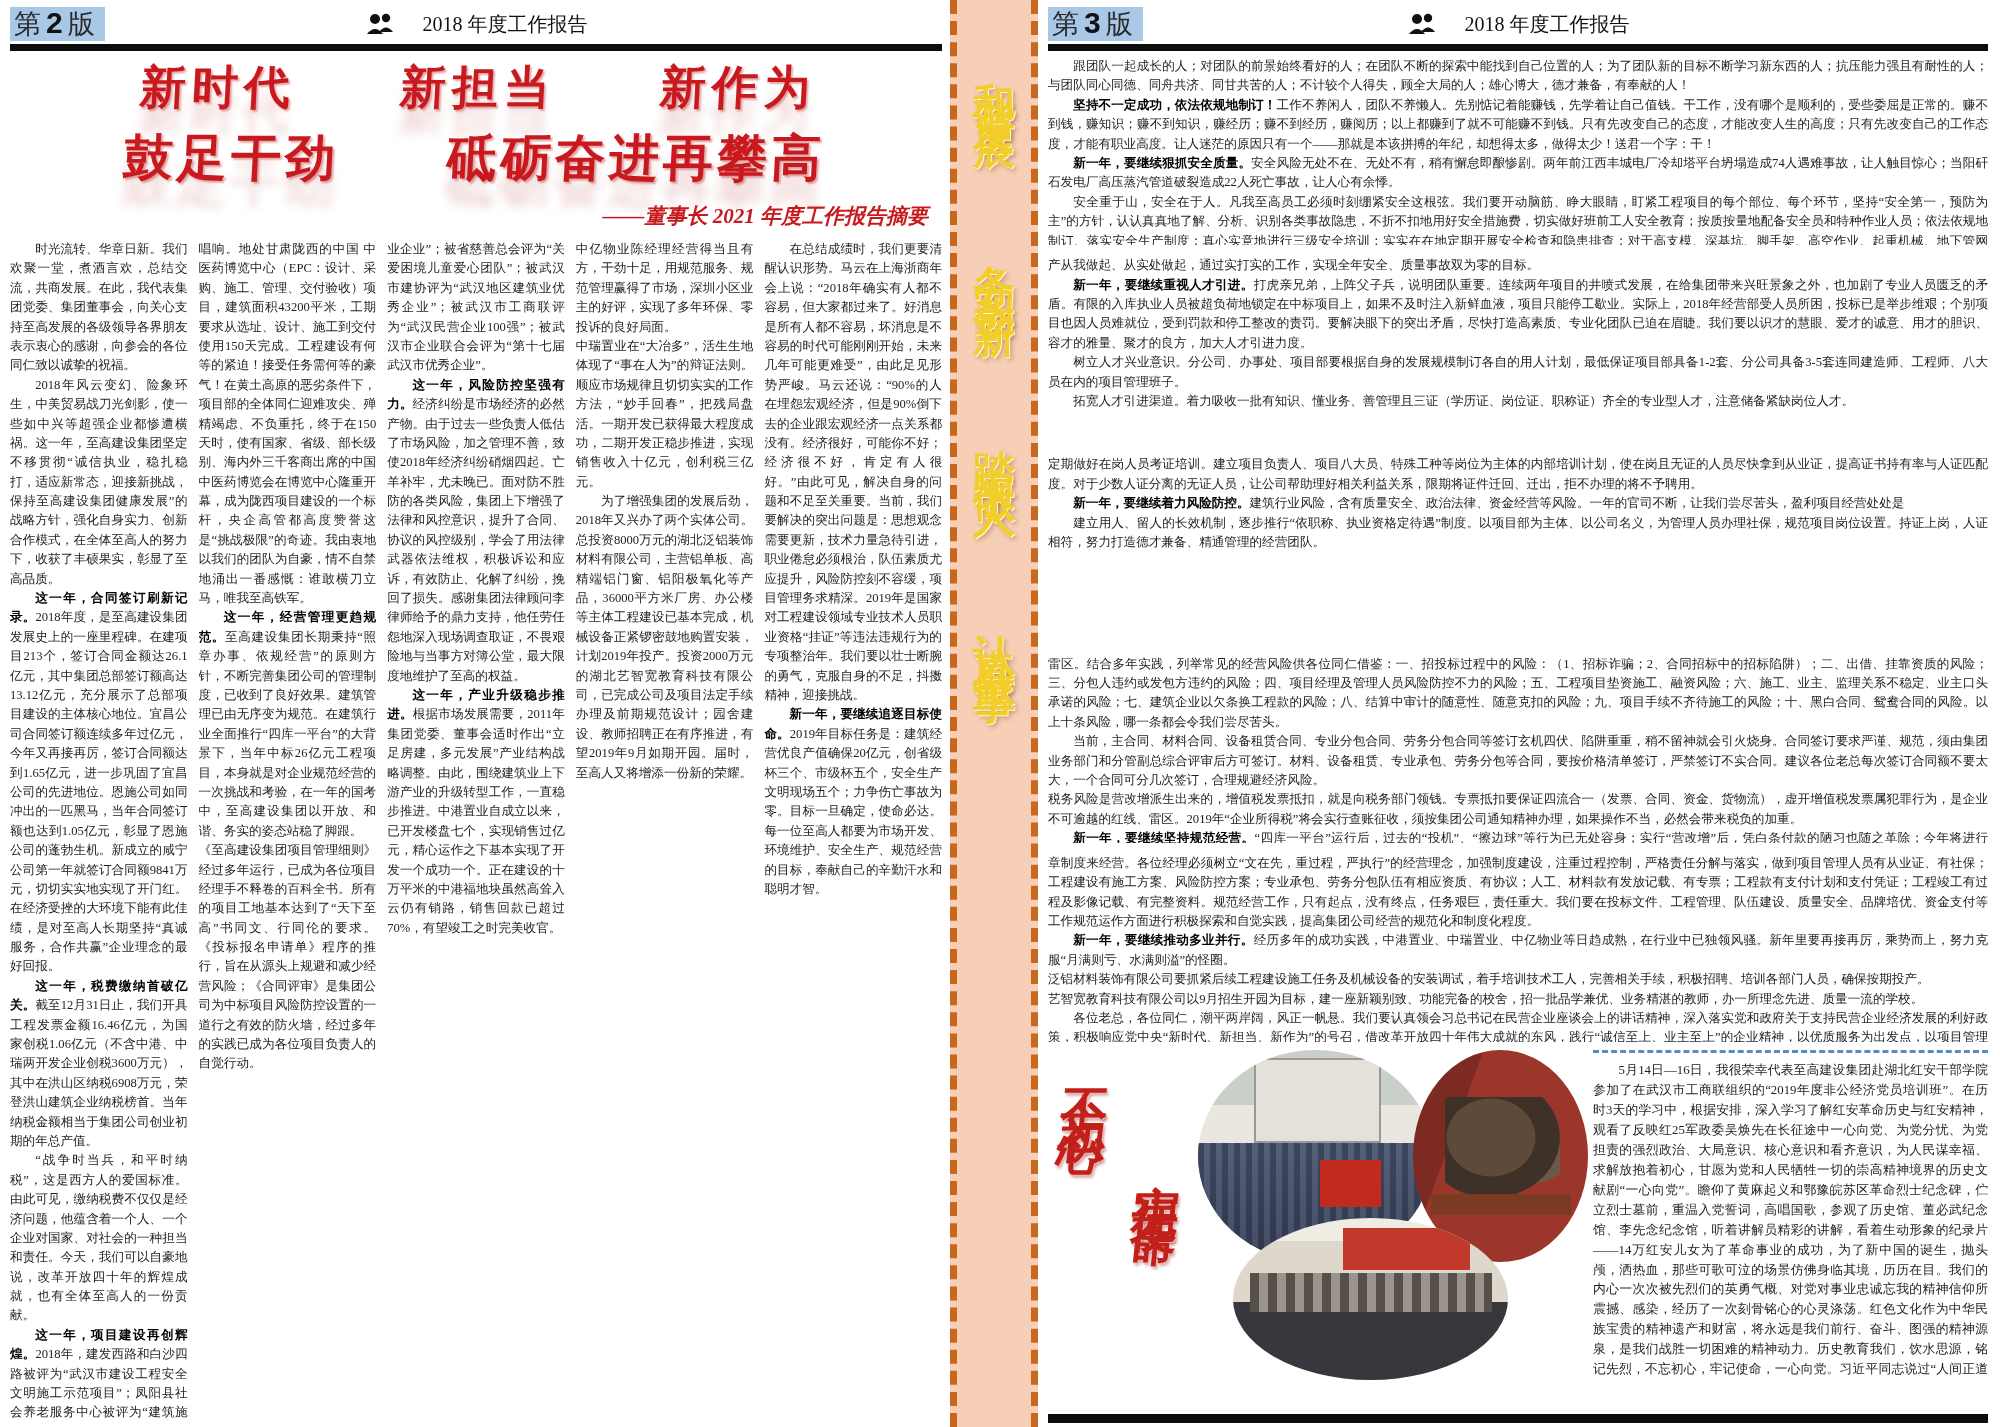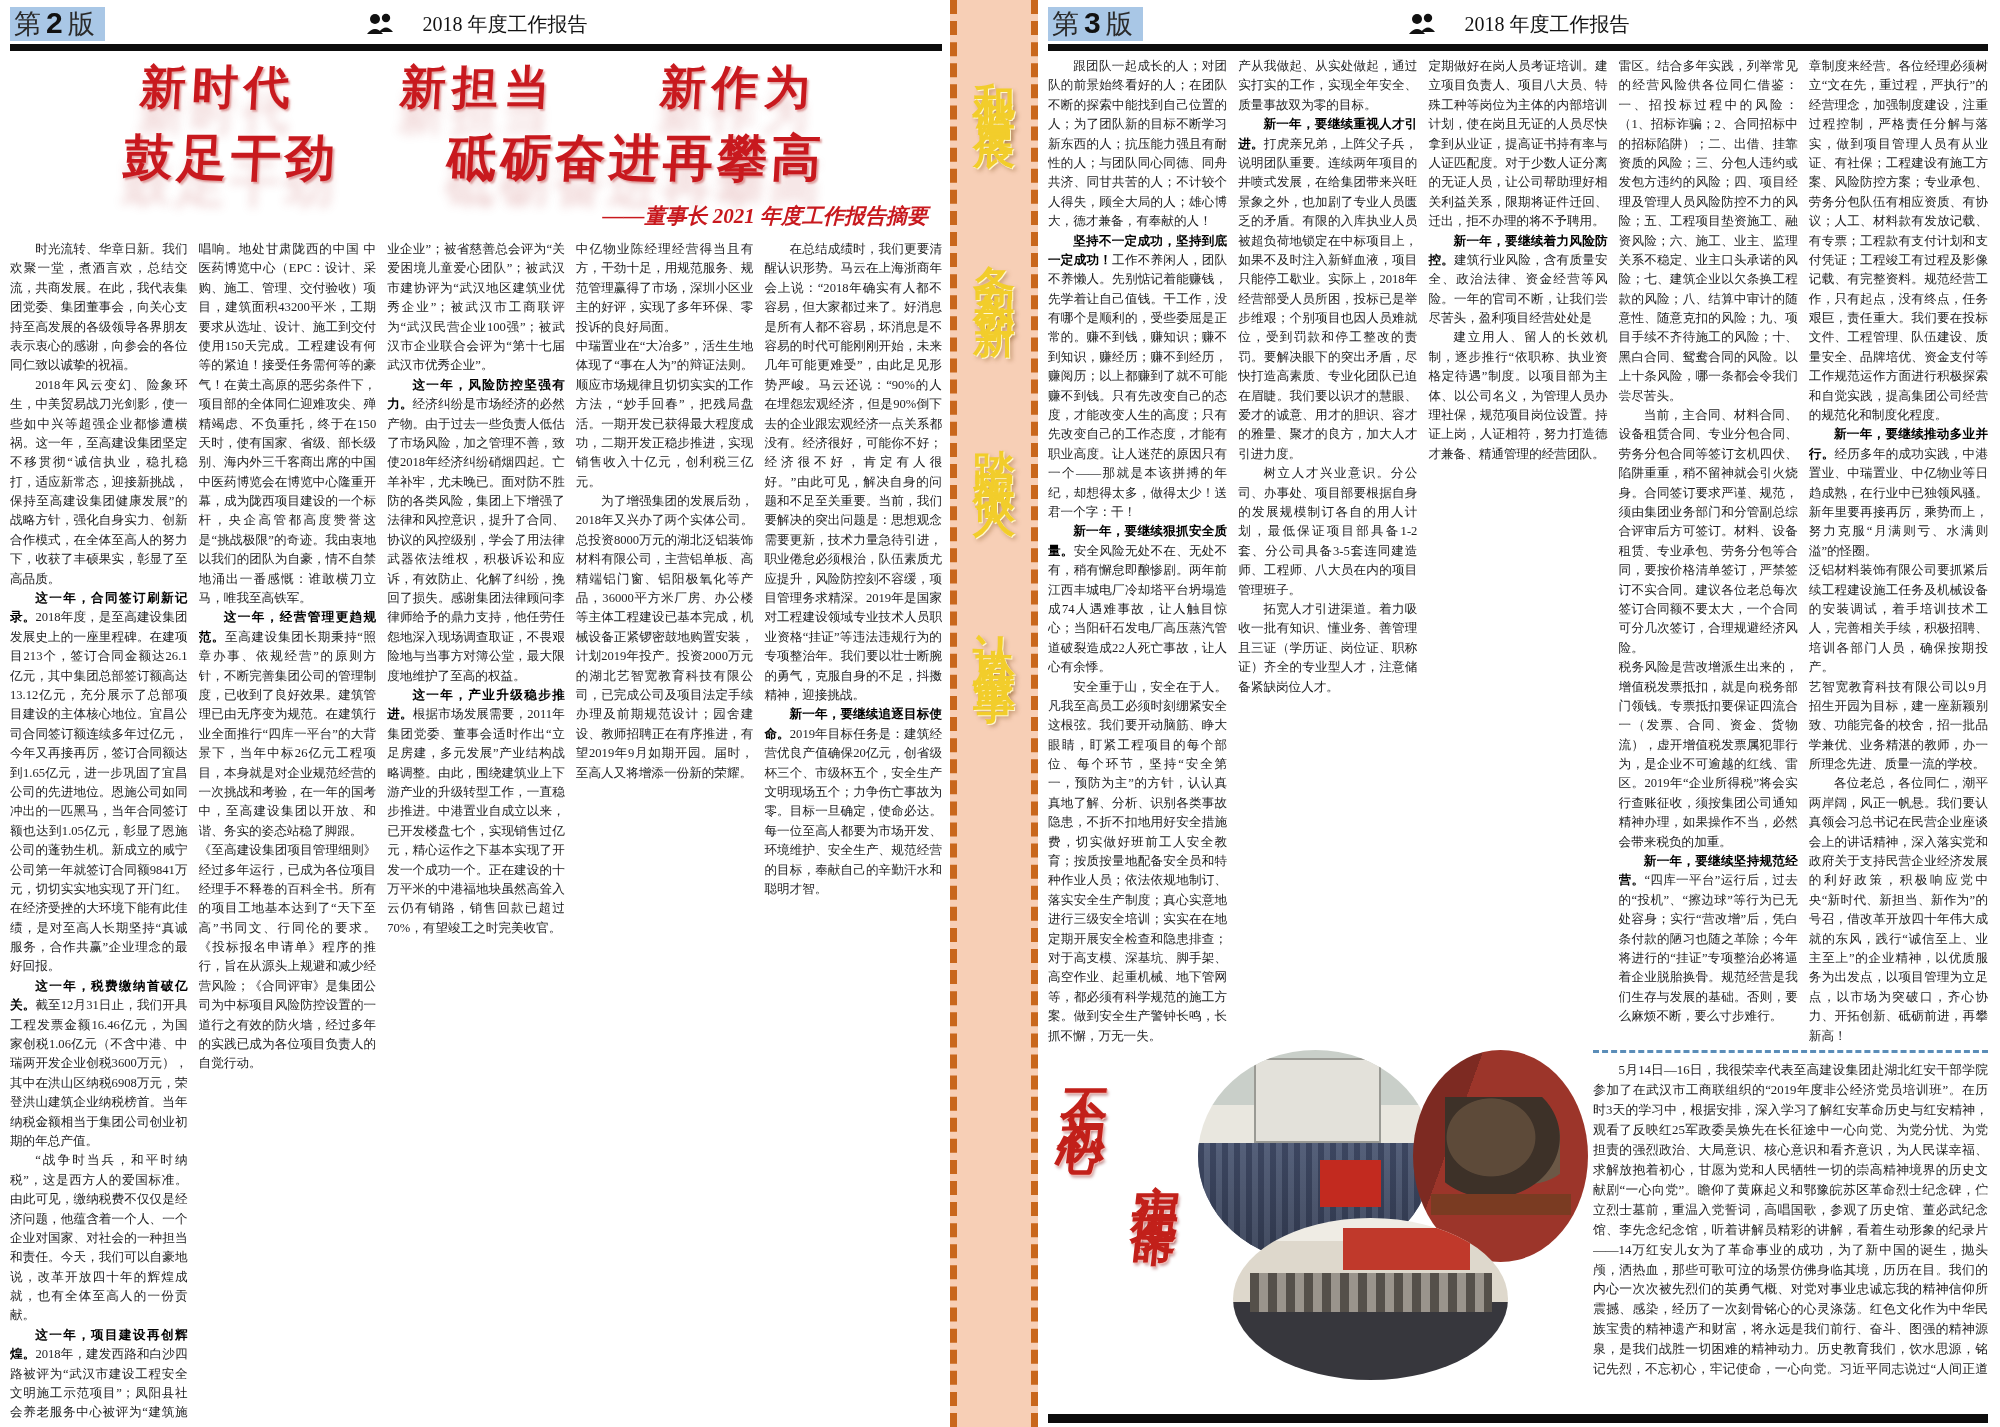--- a/index.html
+++ b/index.html
@@ -19,21 +19,21 @@
 
   
   .headline{margin-top:6px;text-align:center;color:#c8191e;font-weight:bold;transform:skewX(-3deg);}
   .headline .l1{font-size:46px;letter-spacing:6px;text-shadow:2px 2px 2px rgba(190,60,60,.45),0 26px 10px rgba(190,80,80,.22);}
   .headline .l2{font-size:50px;letter-spacing:4px;margin-top:6px;text-shadow:2px 2px 2px rgba(190,60,60,.45),0 26px 10px rgba(190,80,80,.22);}
   .byline{text-align:right;padding-right:14px;color:#c8191e;font-weight:bold;font-style:italic;font-size:21px;margin-top:10px;}
 
   
   .columns{display:flex;gap:11px;margin-top:10px;}
   .page.left .columns{height:1180px;}
-  .page.right .columns{height:985px;margin-top:6px;}
+  .page.right .columns{height:985px;margin-top:6px;flex-direction:column;}
   .col{flex:1 1 0;overflow:hidden;text-align:justify;font-size:12.6px;line-height:1.54;}
   .col p{margin:0;text-indent:2em;}
   .col p.noindent{text-indent:0;}
   .col b.lead{color:#000;}
 
   
   .banner{width:88px;box-sizing:border-box;background:#f7cfb6;border-left:7px dashed #c9671c;border-right:7px dashed #c9671c;display:flex;justify-content:center;}
   .banner-text{writing-mode:vertical-rl;text-orientation:upright;font-weight:bold;font-size:42px;color:#f2cd2b;letter-spacing:16px;padding-top:48px;text-shadow:1px 1px 0 #fff8d0,3px 3px 4px rgba(120,70,10,.35);}
   .banner-text .gap{display:inline-block;height:120px;}
 
@@ -140,21 +140,21 @@
             <path d="M14 20 q7 -9 14 0 z" fill="#111"></path>
         </svg>
         <span>2018 年度工作报告</span>
       </span>
     </div>
     <div class="rule"></div>
 
     <div class="columns" id="right-columns">
         <div class="col">
           <p>跟团队一起成长的人；对团队的前景始终看好的人；在团队不断的探索中能找到自己位置的人；为了团队新的目标不断学习新东西的人；抗压能力强且有耐性的人；与团队同心同德、同舟共济、同甘共苦的人；不计较个人得失，顾全大局的人；雄心博大，德才兼备，有奉献的人！</p>
-          <p><b class="lead">坚持不一定成功，坚持到底一定成功！</b>工作不养闲人，团队不养懒人。先别惦记着能赚钱，先学着让自己值钱。干工作，没有哪个是顺利的，受些委屈是正常的。赚不到钱，赚知识；赚不到知识，赚经历；赚不到经历，赚阅历；以上都赚到了就不可能赚不到钱。只有先改变自己的态度，才能改变人生的高度；只有先改变自己的工作态度，才能有职业高度。让人迷茫的原因只有一个——那就是本该拼搏的年纪，却想得太多，做得太少！送君一个字：干！</p>
+          <p><b class="lead">坚持不一定成功，依法依规地制订！</b>工作不养闲人，团队不养懒人。先别惦记着能赚钱，先学着让自己值钱。干工作，没有哪个是顺利的，受些委屈是正常的。赚不到钱，赚知识；赚不到知识，赚经历；赚不到经历，赚阅历；以上都赚到了就不可能赚不到钱。只有先改变自己的态度，才能改变人生的高度；只有先改变自己的工作态度，才能有职业高度。让人迷茫的原因只有一个——那就是本该拼搏的年纪，却想得太多，做得太少！送君一个字：干！</p>
           <p><b class="lead">新一年，要继续狠抓安全质量。</b>安全风险无处不在、无处不有，稍有懈怠即酿惨剧。两年前江西丰城电厂冷却塔平台坍塌造成74人遇难事故，让人触目惊心；当阳矸石发电厂高压蒸汽管道破裂造成22人死亡事故，让人心有余悸。</p>
           <p>安全重于山，安全在于人。凡我至高员工必须时刻绷紧安全这根弦。我们要开动脑筋、睁大眼睛，盯紧工程项目的每个部位、每个环节，坚持“安全第一，预防为主”的方针，认认真真地了解、分析、识别各类事故隐患，不折不扣地用好安全措施费，切实做好班前工人安全教育；按质按量地配备安全员和特种作业人员；依法依规地制订、落实安全生产制度；真心实意地进行三级安全培训；实实在在地定期开展安全检查和隐患排查；对于高支模、深基坑、脚手架、高空作业、起重机械、地下管网等，都必须有科学规范的施工方案。做到安全生产警钟长鸣，长抓不懈，万无一失。</p>
         </div>
         <div class="col">
           <p class="noindent">产从我做起、从实处做起，通过实打实的工作，实现全年安全、质量事故双为零的目标。</p>
           <p><b class="lead">新一年，要继续重视人才引进。</b>打虎亲兄弟，上阵父子兵，说明团队重要。连续两年项目的井喷式发展，在给集团带来兴旺景象之外，也加剧了专业人员匮乏的矛盾。有限的入库执业人员被超负荷地锁定在中标项目上，如果不及时注入新鲜血液，项目只能停工歇业。实际上，2018年经营部受人员所困，投标已是举步维艰；个别项目也因人员难就位，受到罚款和停工整改的责罚。要解决眼下的突出矛盾，尽快打造高素质、专业化团队已迫在眉睫。我们要以识才的慧眼、爱才的诚意、用才的胆识、容才的雅量、聚才的良方，加大人才引进力度。</p>
           <p>树立人才兴业意识。分公司、办事处、项目部要根据自身的发展规模制订各自的用人计划，最低保证项目部具备1-2套、分公司具备3-5套连同建造师、工程师、八大员在内的项目管理班子。</p>
           <p>拓宽人才引进渠道。着力吸收一批有知识、懂业务、善管理且三证（学历证、岗位证、职称证）齐全的专业型人才，注意储备紧缺岗位人才。</p>
         </div>
         <div class="col">

